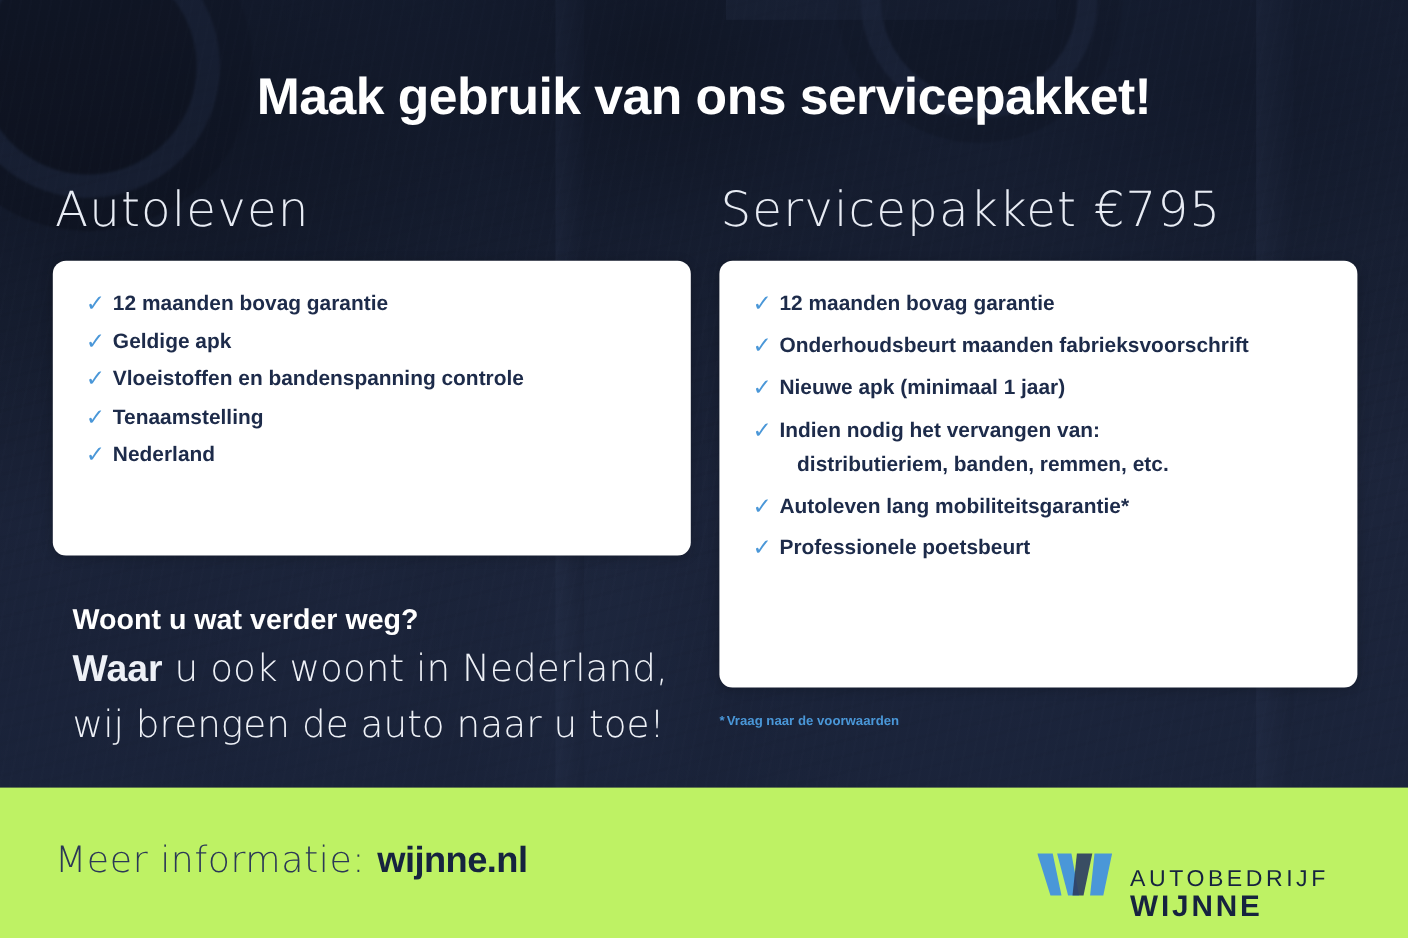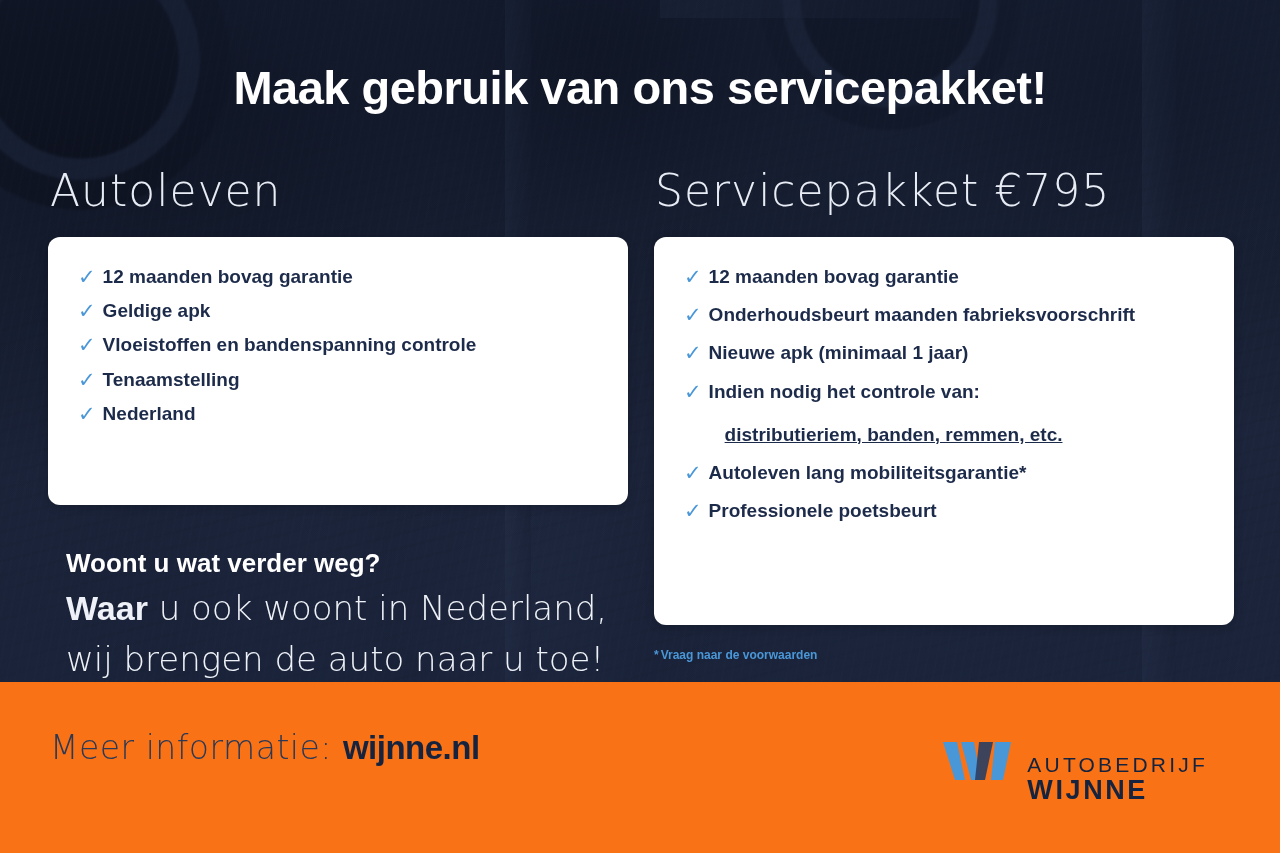--- a/index.html
+++ b/index.html
@@ -123,23 +123,22 @@
     transform: translateY(1px);
   }
   .feature-text {
     color: #1d2b4a;
     font-size: 19px;
     font-weight: 700;
     line-height: 1.22;
   }
   .feature-text .sub {
     display: block;
-    margin-top: 20px;
+    margin-top: 8px;
     padding-left: 16px;
-    text-decoration: underline;
   }
 
   
   .away-block {
     position: absolute;
     left: 66px;
     top: 545px;
     width: 560px;
     color: #ffffff;
   }
@@ -167,22 +166,22 @@
     font-weight: 700;
   }
   .footnote .star { margin-right: 2px; }
 
   
   .footer {
     position: absolute;
     left: 0;
     bottom: 0;
     width: 100%;
-    height: 171px;
-    background: #f97316;
+    height: 137px;
+    background: #bef264;
   }
   .footer-text {
     position: absolute;
     left: 50px;
     top: 46px;
     font-size: 33px;
     font-weight: 300;
     color: #2b3856;
     font-family: "DejaVu Sans", sans-serif;
     letter-spacing: 0.5px;
@@ -270,21 +269,21 @@
       <span class="check">✓</span>
       <span class="feature-text">Onderhoudsbeurt maanden fabrieksvoorschrift</span>
     </div>
     <div class="feature">
       <span class="check">✓</span>
       <span class="feature-text">Nieuwe apk (minimaal 1 jaar)</span>
     </div>
     <div class="feature">
       <span class="check">✓</span>
       <span class="feature-text">
-        <span>Indien nodig het controle van:</span>
+        <span>Indien nodig het vervangen van:</span>
         <span class="sub">distributieriem, banden, remmen, etc.</span>
       </span>
     </div>
     <div class="feature">
       <span class="check">✓</span>
       <span class="feature-text">Autoleven lang mobiliteitsgarantie*</span>
     </div>
     <div class="feature">
       <span class="check">✓</span>
       <span class="feature-text">Professionele poetsbeurt</span>

